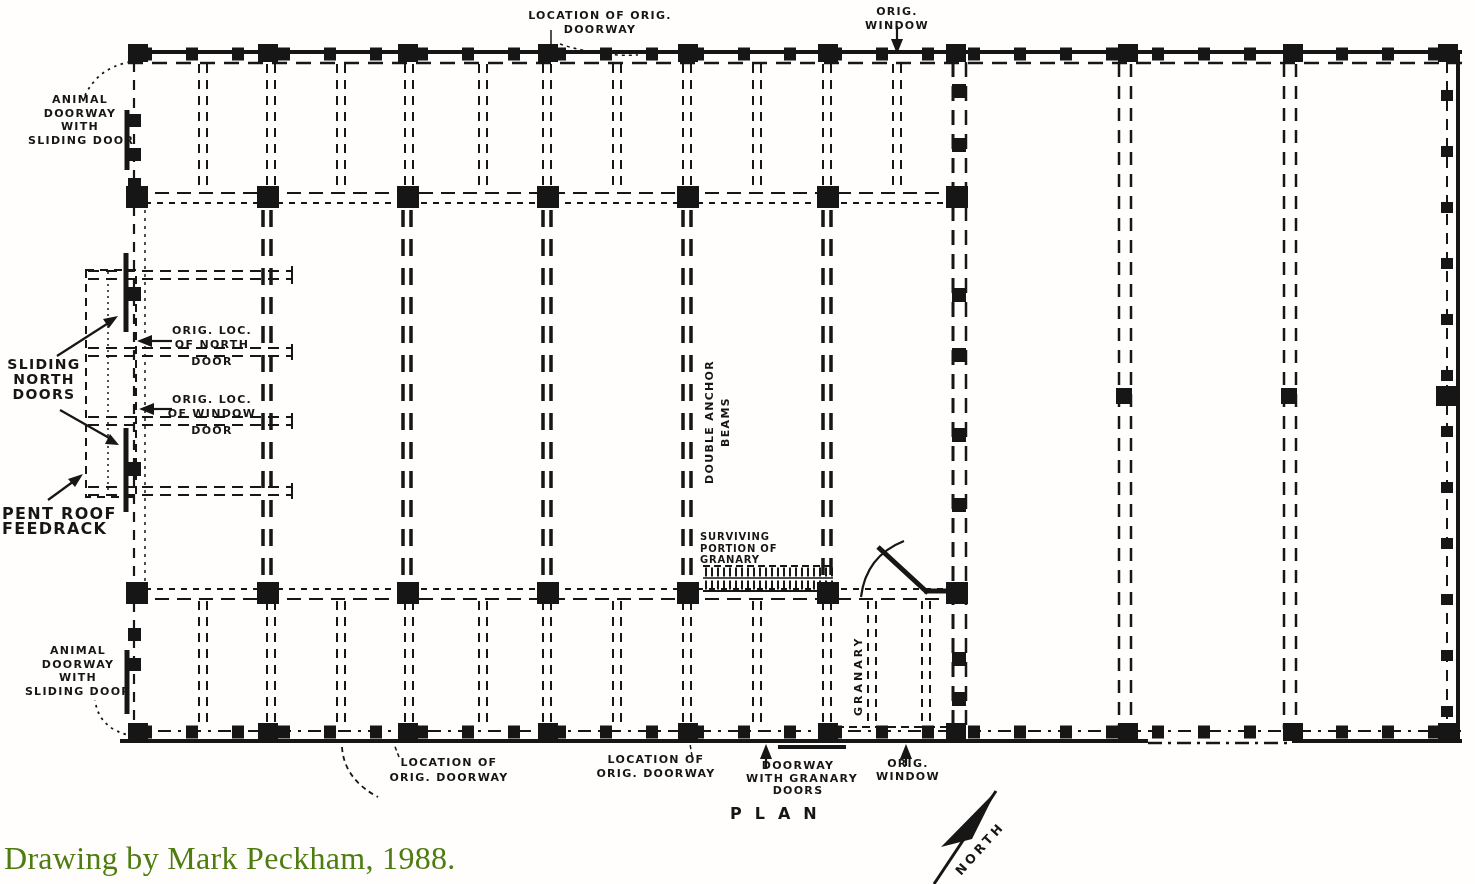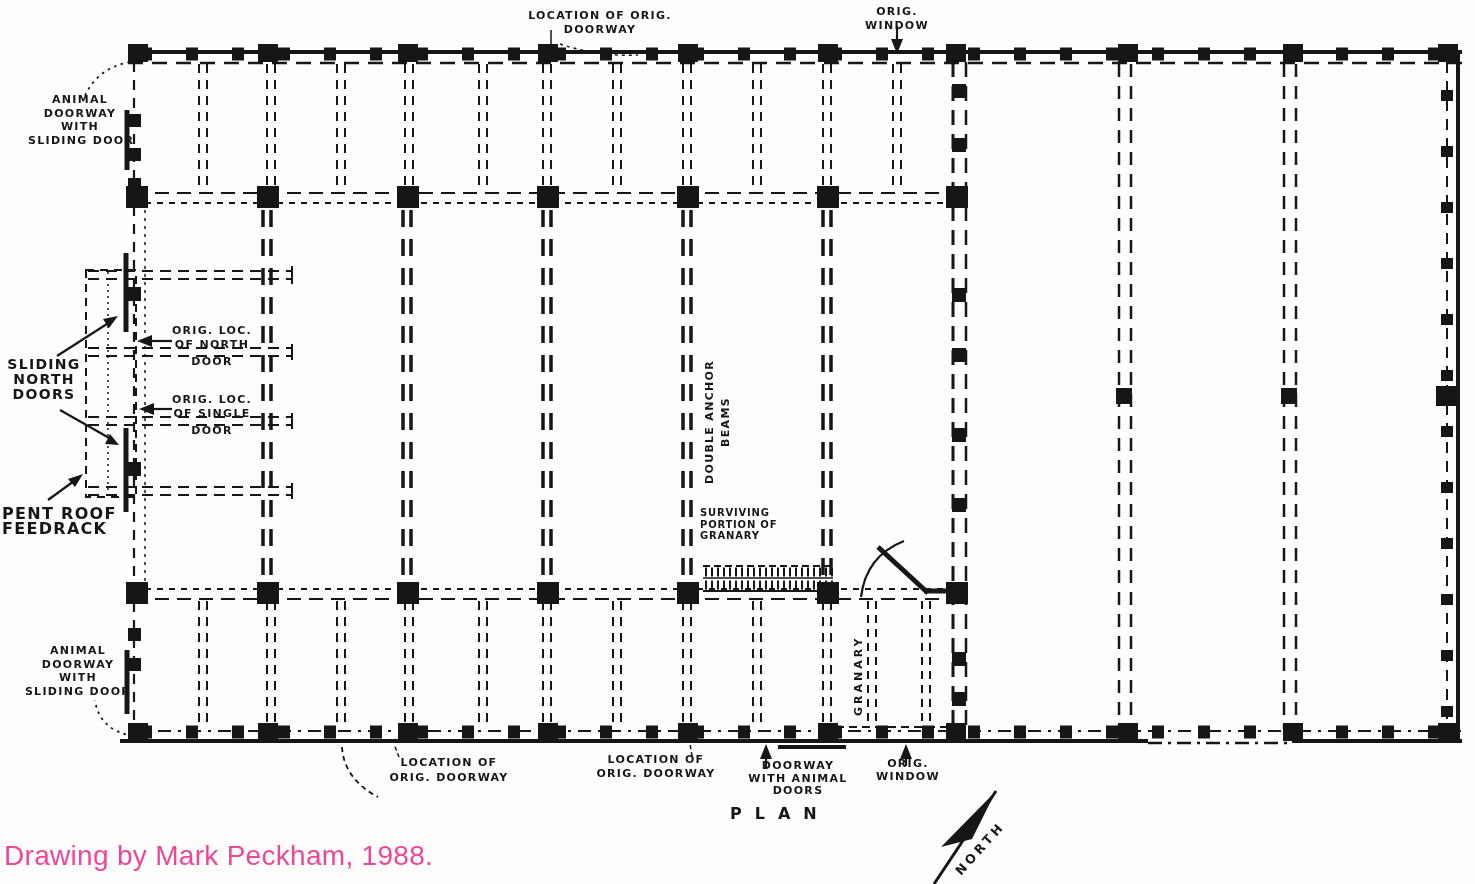--- a/index.html
+++ b/index.html
@@ -2,22 +2,22 @@
 <html><head>
 <meta charset="utf-8">
 <style>
   html,body{margin:0;padding:0;background:#ffffff;}
   .page{position:relative;width:1475px;height:884px;background:#fffefd;overflow:hidden;}
   .page svg{position:absolute;left:0;top:0;}
   .hand{position:absolute;font-family:"DejaVu Sans",sans-serif;font-weight:700;font-size:11px;
         letter-spacing:1.3px;line-height:13.5px;text-align:center;color:#161616;white-space:nowrap;}
   .sm{font-size:10px;line-height:11.5px;letter-spacing:0.8px;}
   .rot{transform:rotate(-90deg);}
-  .credit{position:absolute;font-family:Liberation Sans, sans-serif;font-size:28px;font-weight:400;
-          color:#ec4899;letter-spacing:0.3px;}
+  .credit{position:absolute;font-family:Liberation Serif, serif;font-size:32px;font-weight:400;
+          color:#4d7c0f;letter-spacing:0.3px;}
   .plan-title{position:absolute;font-family:"DejaVu Sans",sans-serif;font-weight:700;font-size:16px;
           letter-spacing:13px;color:#161616;}
   .north{position:absolute;font-family:"DejaVu Sans",sans-serif;font-weight:700;font-size:12.5px;
           letter-spacing:3.5px;color:#161616;transform:rotate(-48deg);transform-origin:0 0;white-space:nowrap;}
 </style>
 </head>
 <body>
 
 <div class="page">
 
@@ -217,35 +217,35 @@
   </div>
 
   <div class="hand" style="left:162px;top:324px;width:100px;">
     <div>ORIG. LOC.</div>
     <div>OF NORTH</div>
     <div style="margin-top:4px;">DOOR</div>
   </div>
 
   <div class="hand" style="left:162px;top:393px;width:100px;">
     <div>ORIG. LOC.</div>
-    <div>OF SINGLE</div>
+    <div>OF WINDOW</div>
     <div style="margin-top:4px;">DOOR</div>
   </div>
 
   <div class="hand" style="left:2px;top:506px;width:102px;font-size:16px;line-height:15px;">
     <div>PENT ROOF</div>
     <div>FEEDRACK</div>
   </div>
 
   <div class="hand rot" style="left:625px;top:406px;width:185px;line-height:16px;">
     <div>DOUBLE ANCHOR</div>
     <div>BEAMS</div>
   </div>
 
-  <div class="hand sm" style="left:700px;top:507px;width:100px;text-align:left;">
+  <div class="hand sm" style="left:700px;top:531px;width:100px;text-align:left;">
     <div>SURVIVING</div>
     <div>PORTION OF</div>
     <div>GRANARY</div>
   </div>
 
   <div class="hand rot" style="left:809px;top:669px;width:100px;letter-spacing:3px;">
     <div>GRANARY</div>
   </div>
 
   <div class="hand" style="left:24px;top:644px;width:108px;">
@@ -260,21 +260,21 @@
     <div>ORIG. DOORWAY</div>
   </div>
 
   <div class="hand" style="left:596px;top:753px;width:120px;line-height:14px;">
     <div>LOCATION OF</div>
     <div>ORIG. DOORWAY</div>
   </div>
 
   <div class="hand" style="left:746px;top:760px;width:104px;line-height:12.5px;">
     <div>DOORWAY</div>
-    <div>WITH ANIMAL</div>
+    <div>WITH GRANARY</div>
     <div>DOORS</div>
   </div>
 
   <div class="hand" style="left:876px;top:758px;width:64px;line-height:12.5px;">
     <div>ORIG.</div>
     <div>WINDOW</div>
   </div>
 
   <div class="plan-title" style="left:730px;top:804px;">PLAN</div>
 

